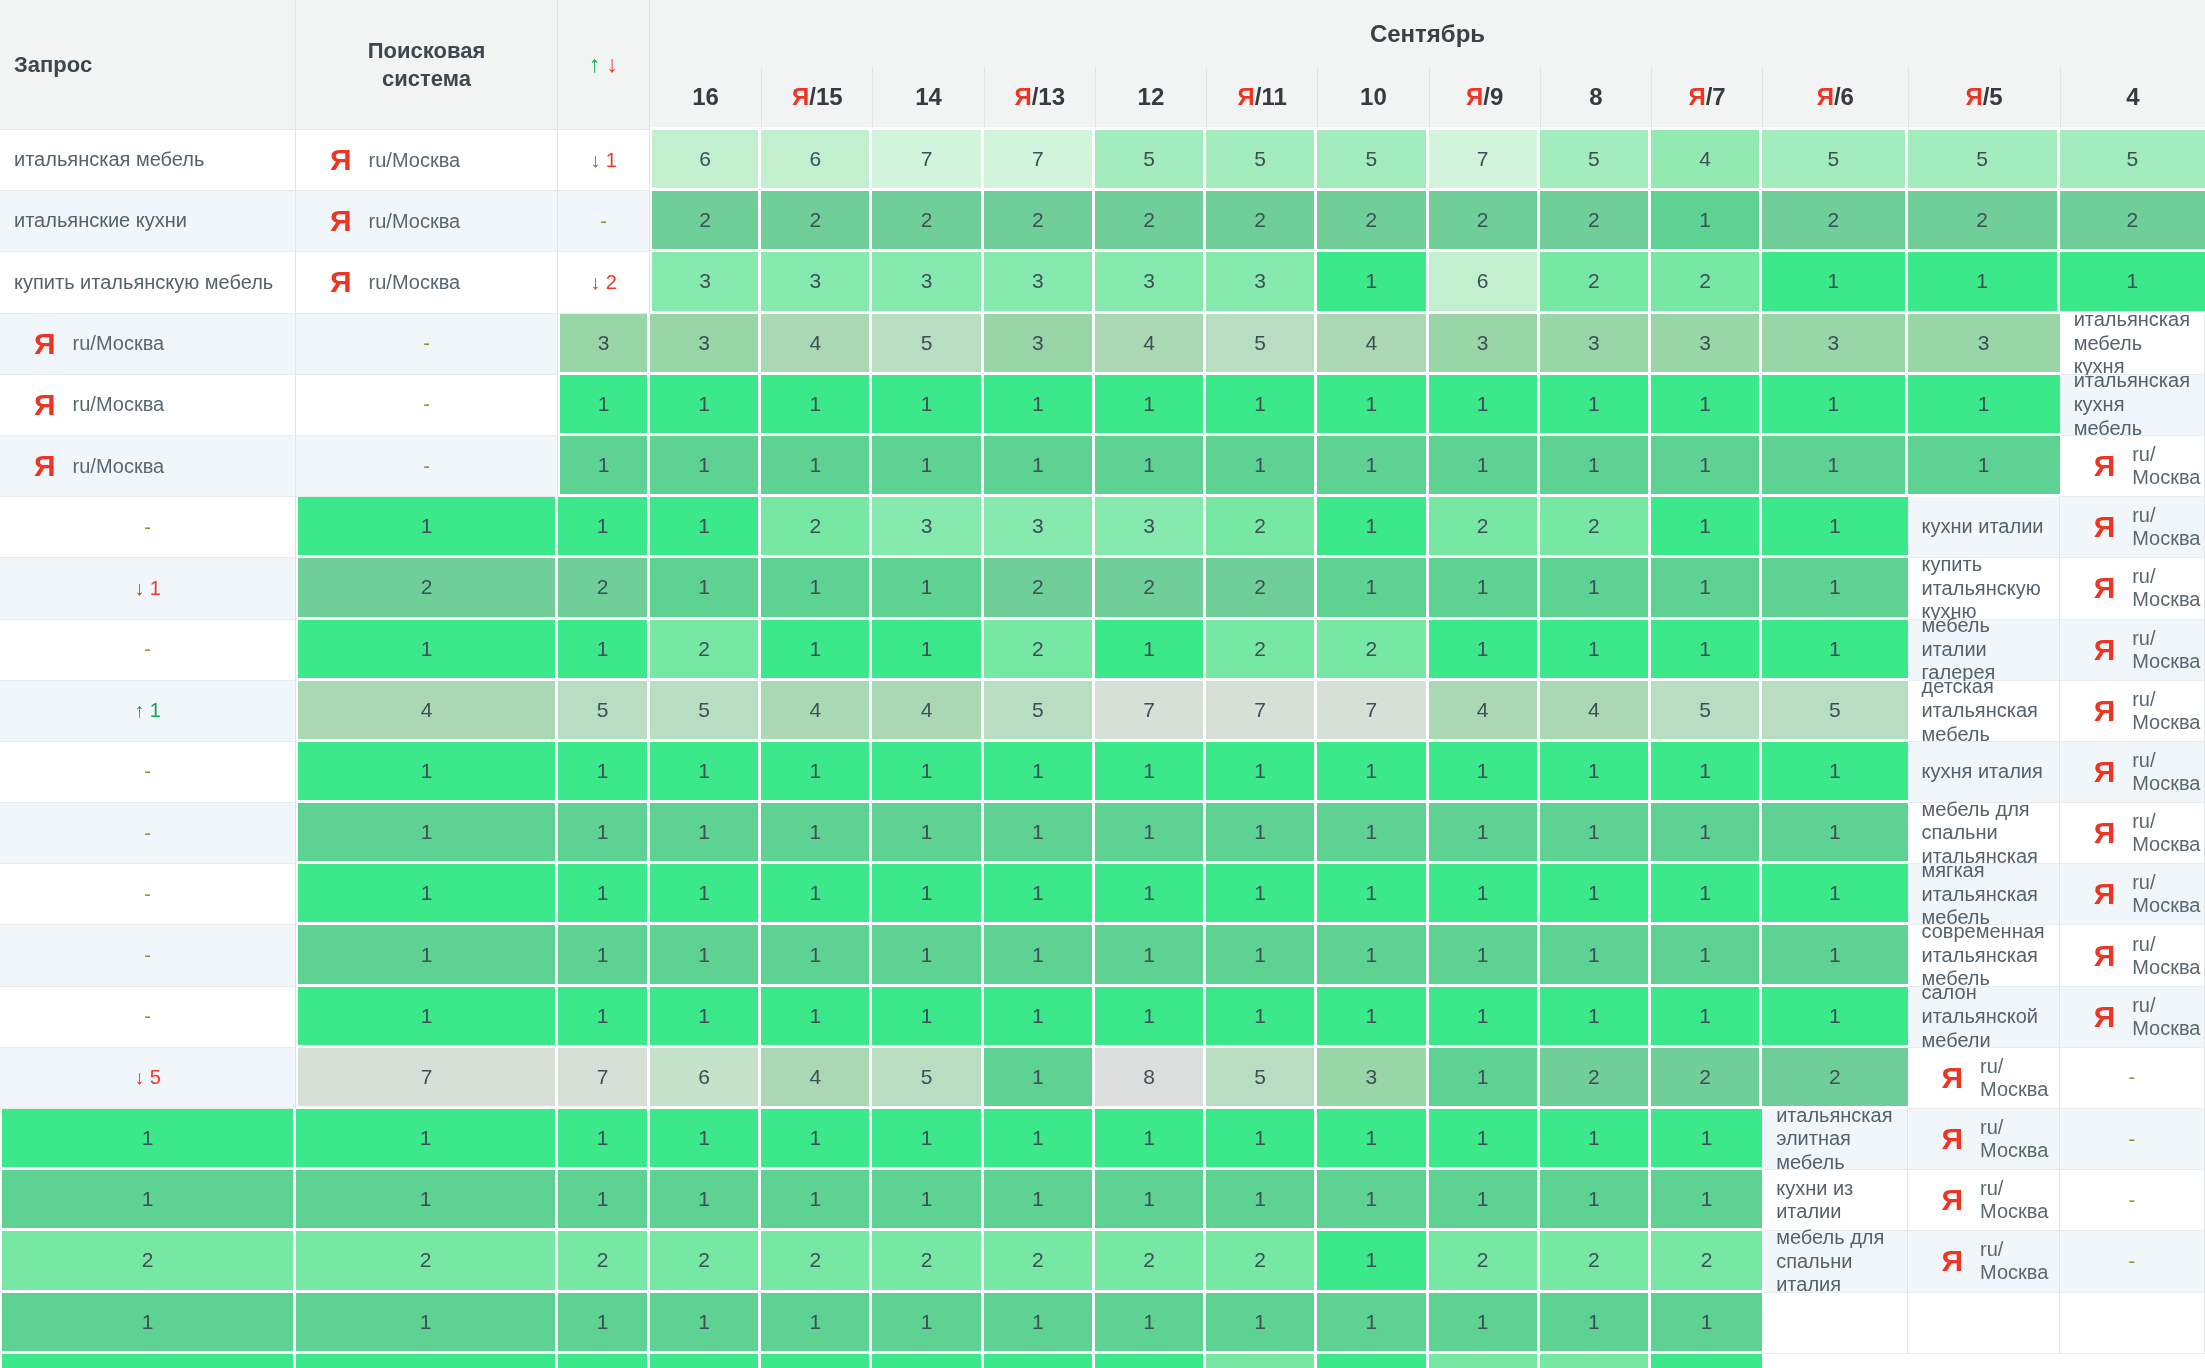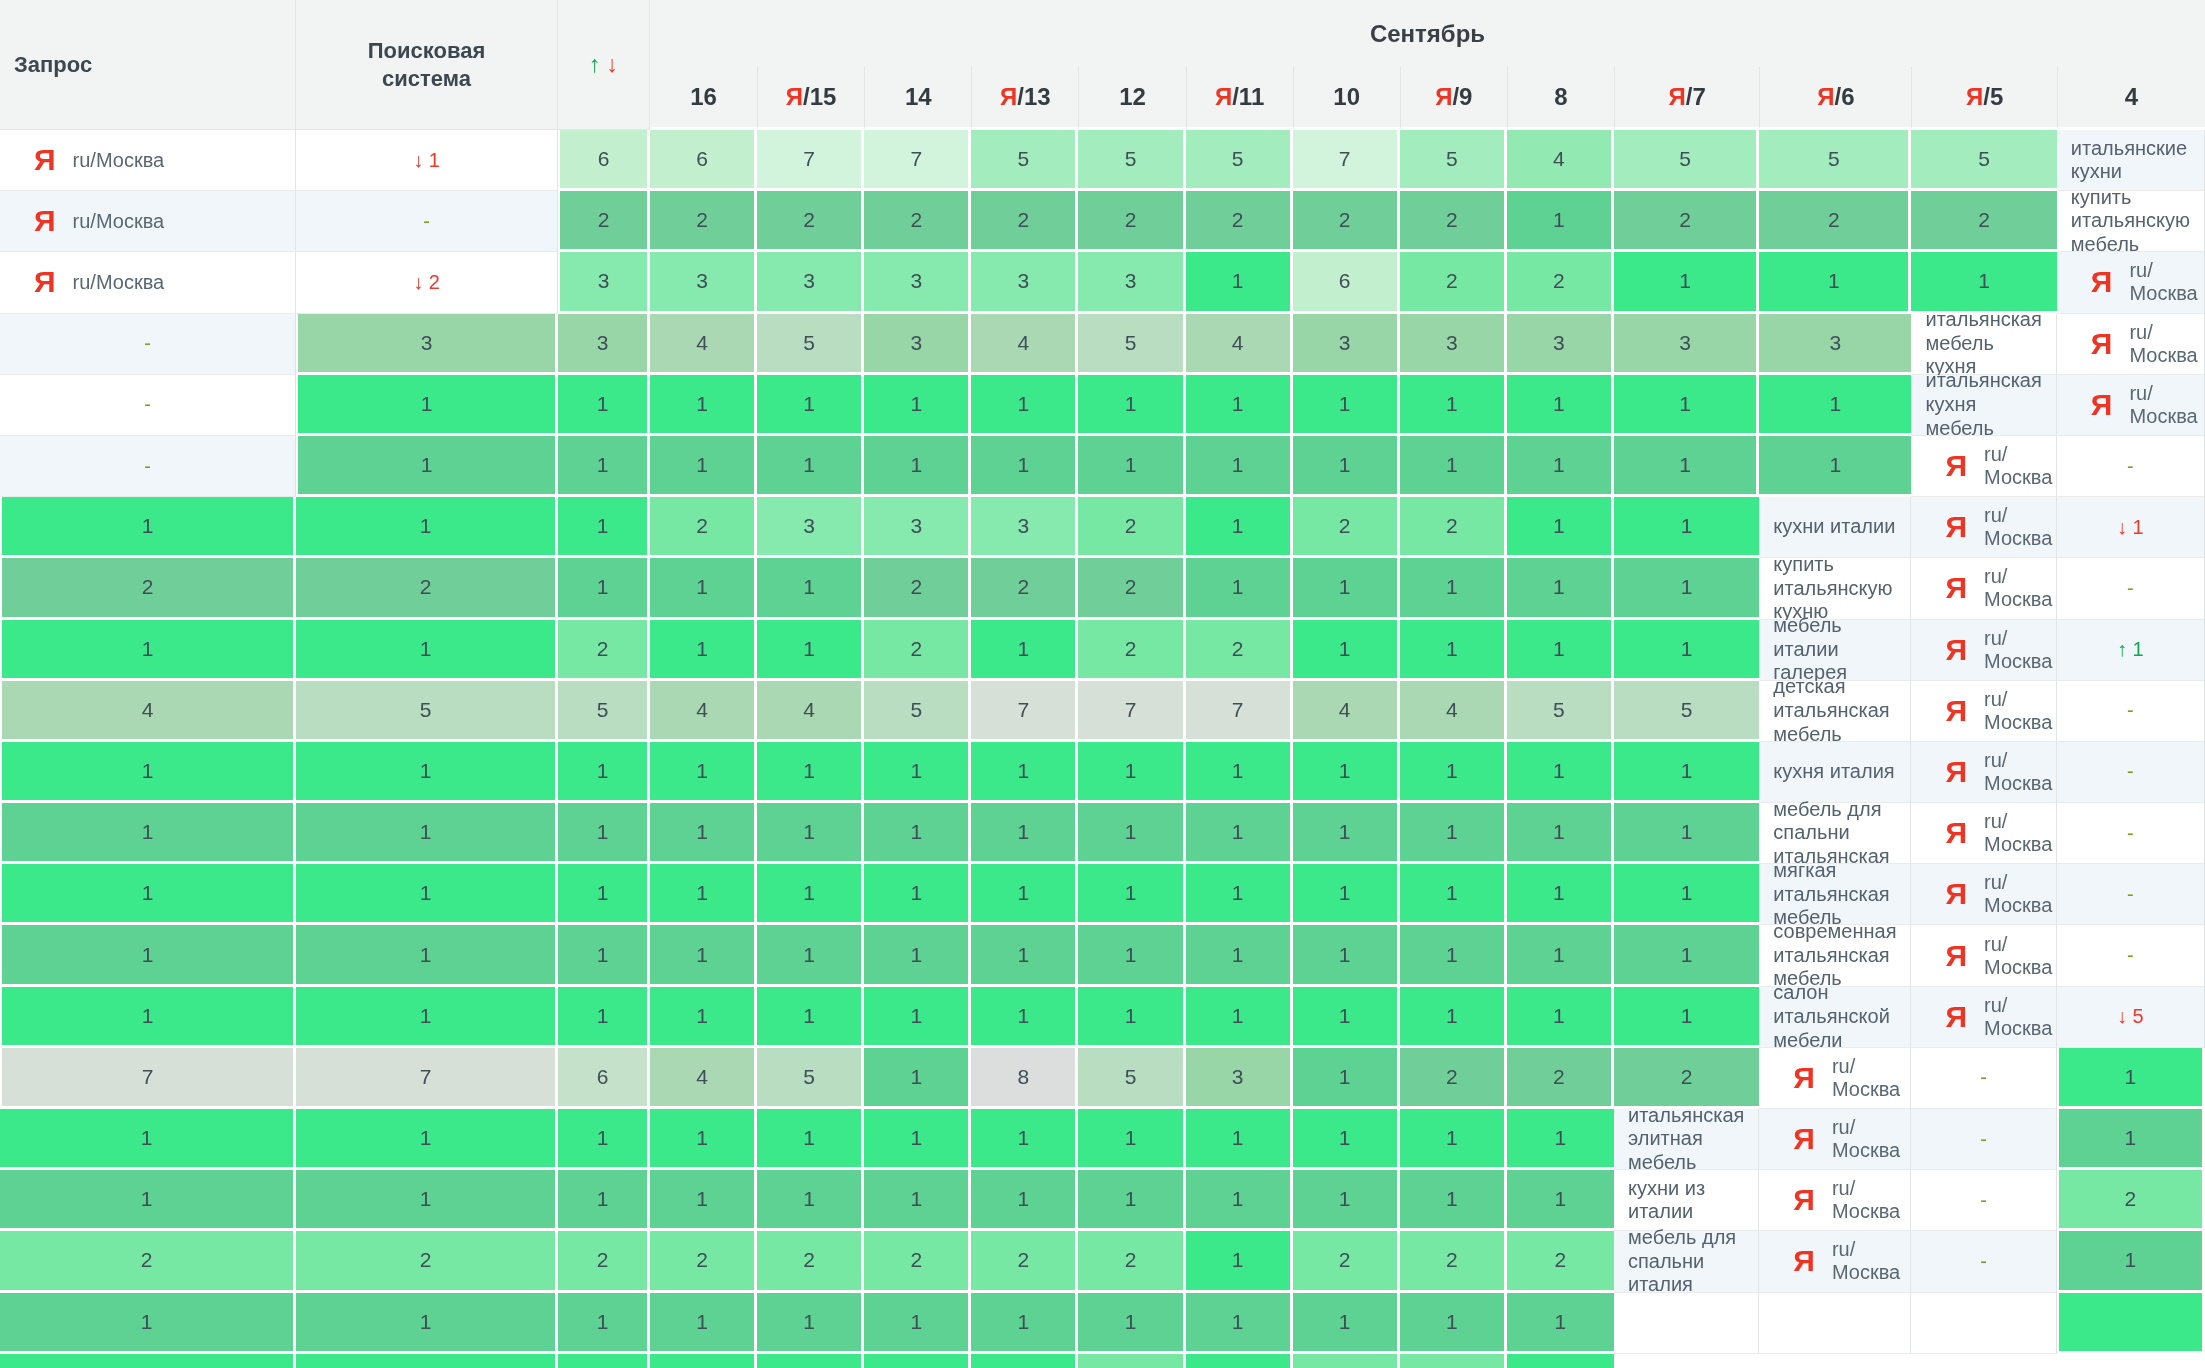--- a/index.html
+++ b/index.html
@@ -110,20 +110,23 @@
         <span class="ya-red">Я</span>
         <span>/6</span>
       </div>
       <div class="hcell h-date" style="grid-area: 2 / 15;">
         <span class="ya-red">Я</span>
         <span>/5</span>
       </div>
       <div class="hcell h-date" style="grid-area: 2 / 16;">
         <span>4</span>
       </div>
+      <div class="cell c-query">
+        <span>итальянская мебель</span>
+      </div>
       <div class="cell c-engine">
         <span class="engine-letter">Я</span>
         <span class="engine-label">ru/Москва</span>
       </div>
       <div class="cell c-change">
         <span class="chg-down">↓ 1</span>
       </div>
       <div class="pos first" style="background: rgb(194, 240, 207);">
         <span>6</span>
       </div>

